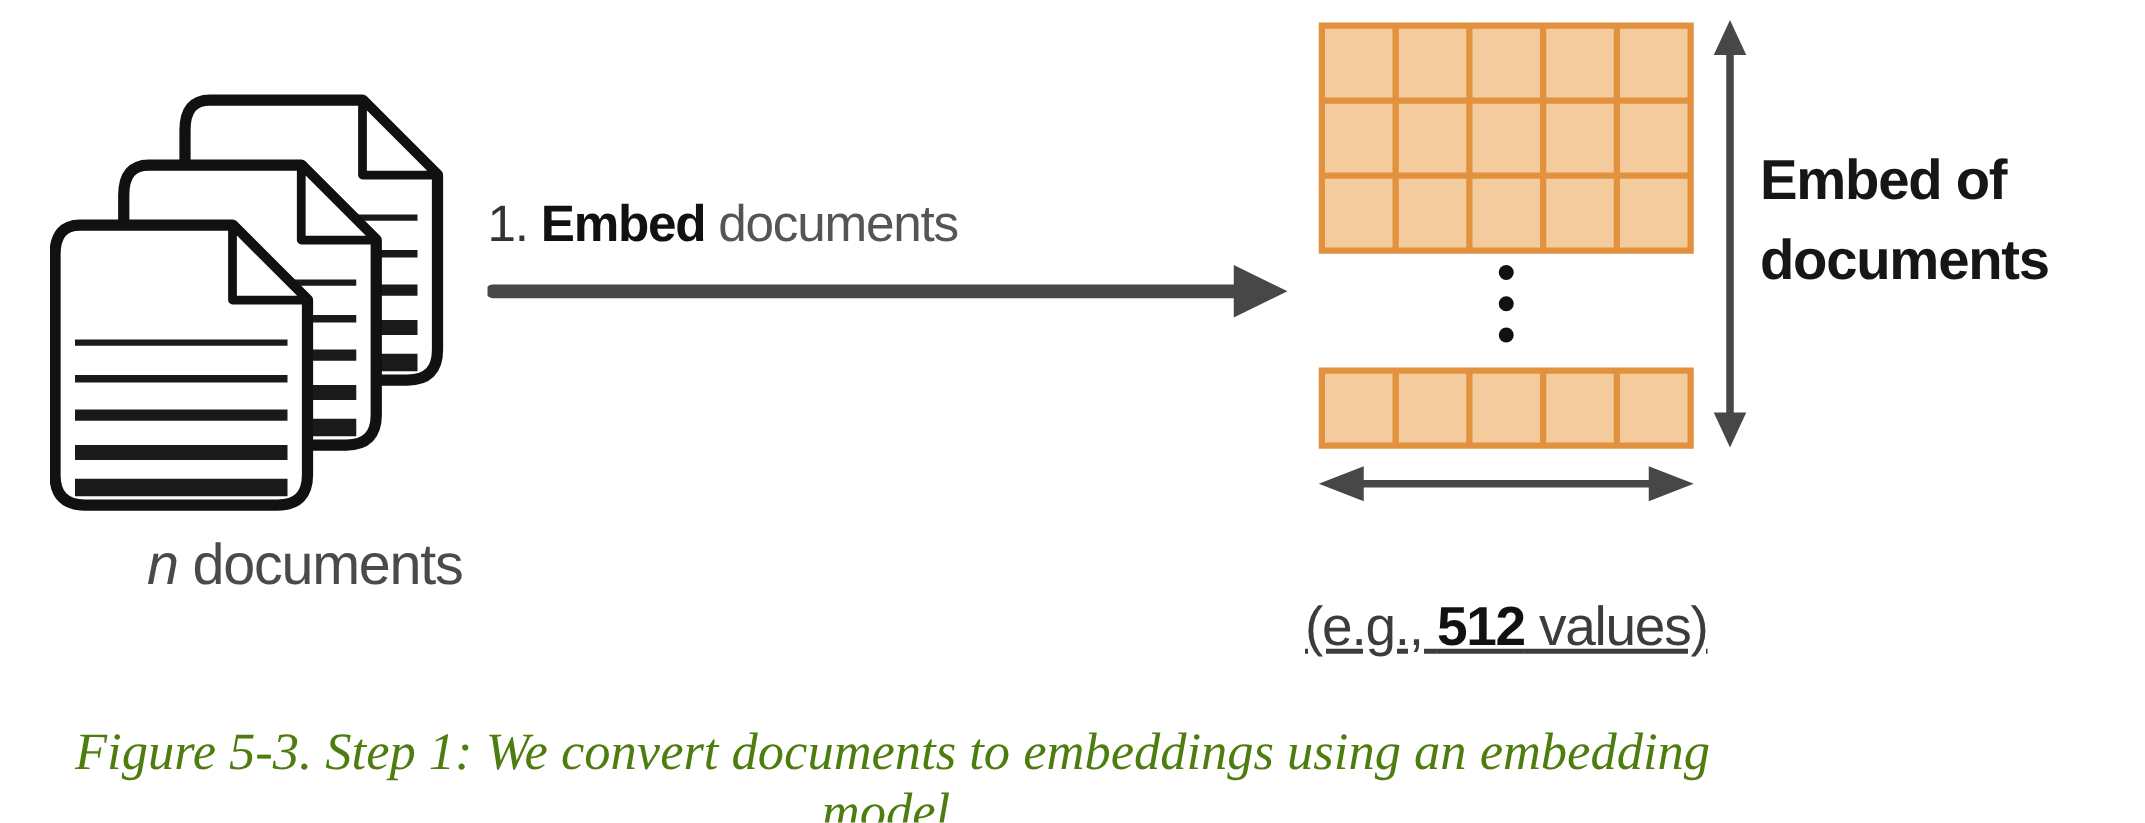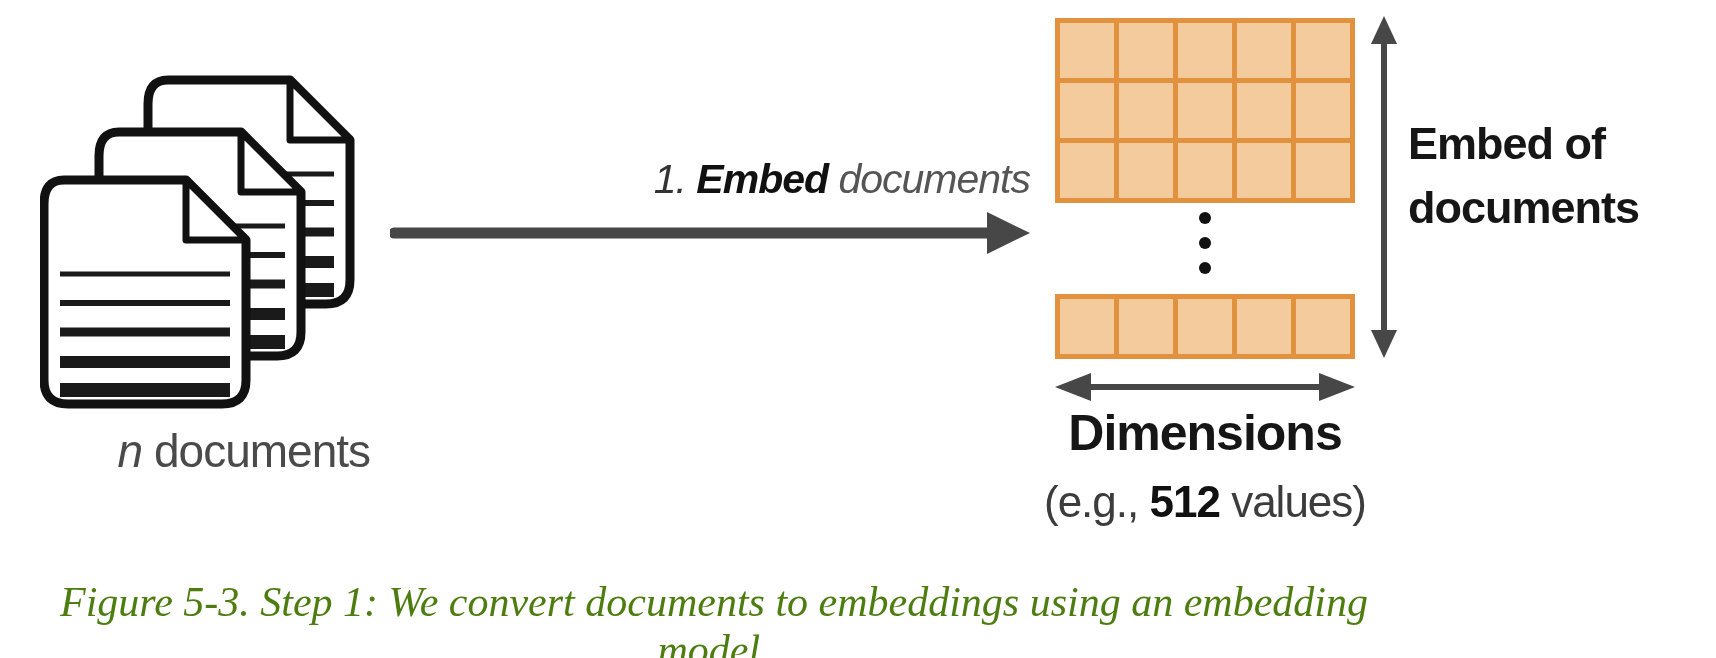--- a/index.html
+++ b/index.html
@@ -18,21 +18,21 @@
   .n-doc-label{
     position:absolute;left:30px;top:424px;width:340px;
     text-align:right;font-size:46px;color:var(--text-gray);
     letter-spacing:-1px;
   }
   .n-doc-label .n-italic{font-style:italic;}
 
   
   .embed-label{
     position:absolute;left:390px;top:156px;width:640px;
-    text-align:right;font-size:41px;font-style:italic;color:#333333;
+    text-align:left;font-size:41px;color:#333333;
     letter-spacing:-1px;white-space:nowrap;
   }
   .embed-label .verb{font-weight:bold;color:#111111;}
   .embed-label .obj{color:#555555;}
   .embed-arrow{position:absolute;left:390px;top:210px;}
 
   
   .egrid{
     position:absolute;left:1055px;
     display:grid;gap:5px;padding:5px;background:var(--cell-border);
@@ -61,20 +61,21 @@
   }
   .dimensions-label{
     position:absolute;left:1005px;top:404px;width:400px;
     text-align:center;font-size:50px;font-weight:bold;color:var(--text-dark);
     letter-spacing:-1px;
   }
   .dim-example{
     position:absolute;left:1005px;top:477px;width:400px;
     text-align:center;font-size:44px;color:#3C3C3C;letter-spacing:-1px;
     white-space:nowrap;
+    text-decoration:underline;
   }
   .dim-example .val{font-weight:bold;color:#111111;}
 
   
   .caption{
     position:absolute;left:0;top:578px;width:1428px;
     text-align:center;font-family:"Liberation Serif", serif;
     font-style:italic;font-size:42px;color:#4d7c0f;
   }
 </style>
@@ -154,20 +155,19 @@
     <div>Embed of</div>
     <div>documents</div>
   </div>
 
   <svg class="w-arrow" width="300" height="34" viewBox="0 0 300 34" aria-hidden="true">
     <line x1="30" y1="17" x2="270" y2="17" stroke-width="6"></line>
     <polygon points="0,17 36,3 36,31"></polygon>
     <polygon points="300,17 264,3 264,31"></polygon>
   </svg>
 
-  <div class="dimensions-label">Dimensions</div>
   <div class="dim-example">
     <span>(e.g., </span><span class="val">512</span><span> values)</span>
   </div>
 
   <div class="caption">Figure 5-3. Step 1: We convert documents to embeddings using an embedding model.</div>
 
 </div>
 
 </body></html>

